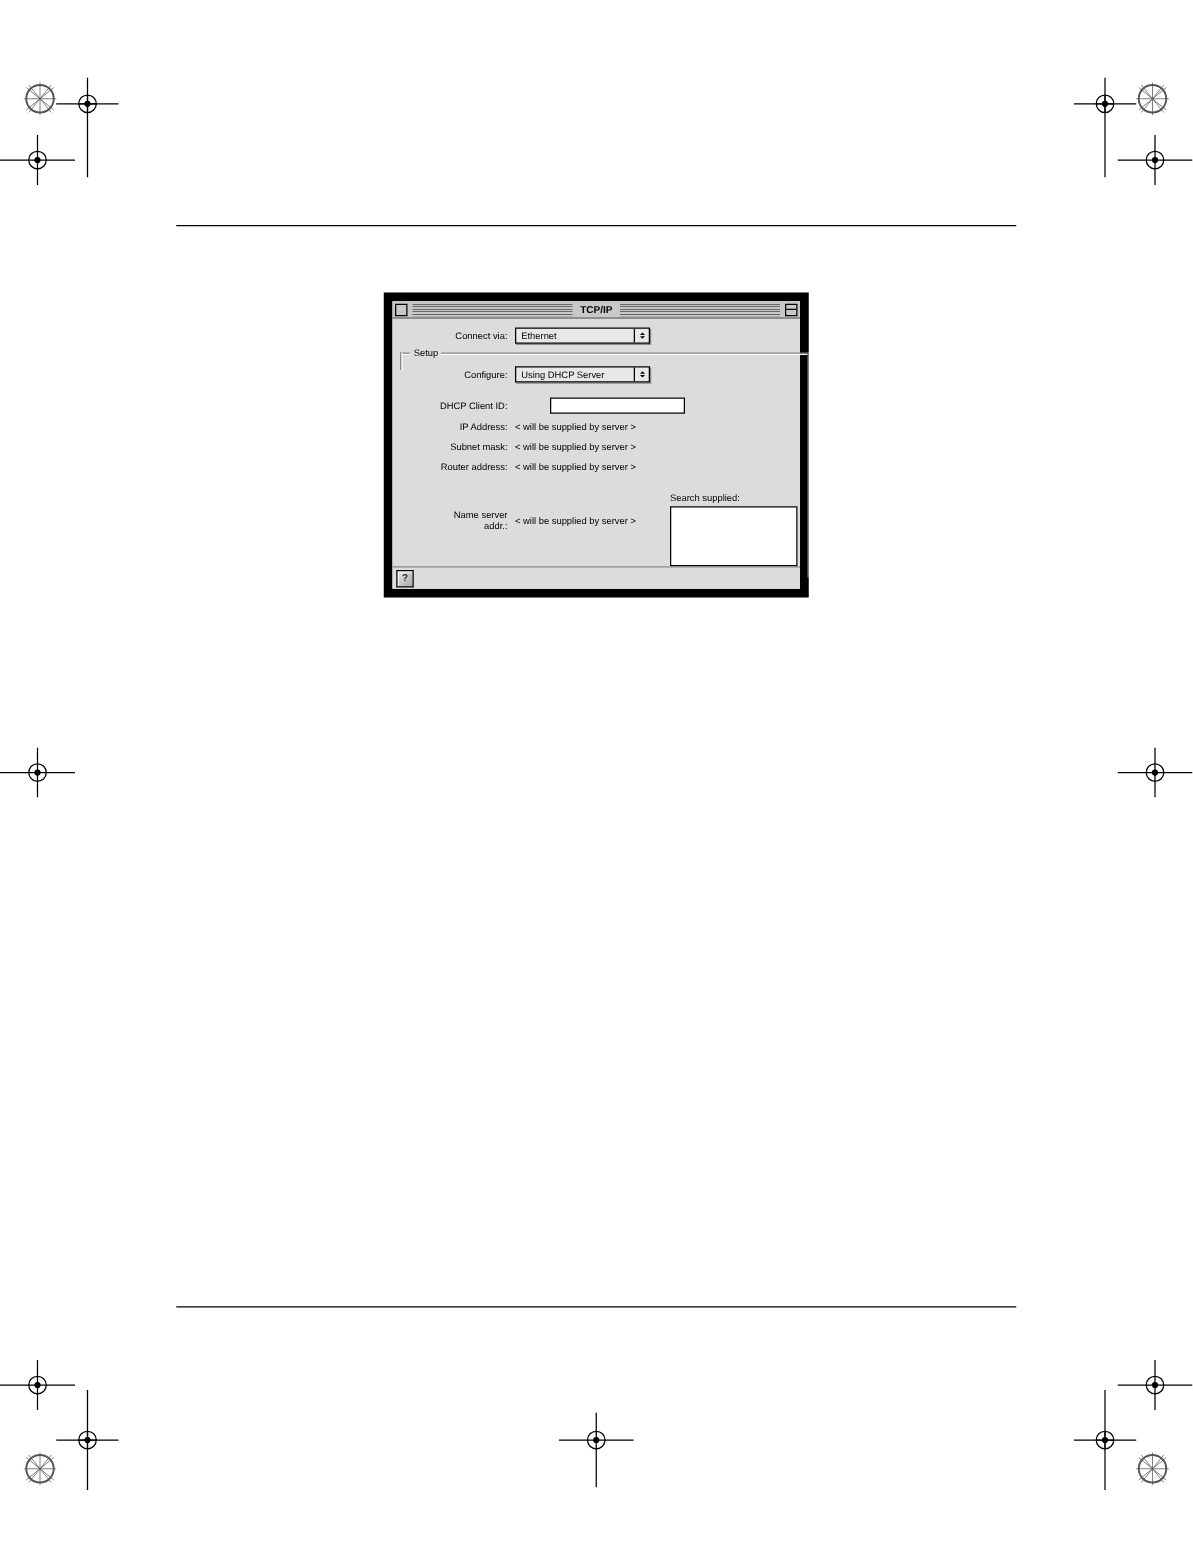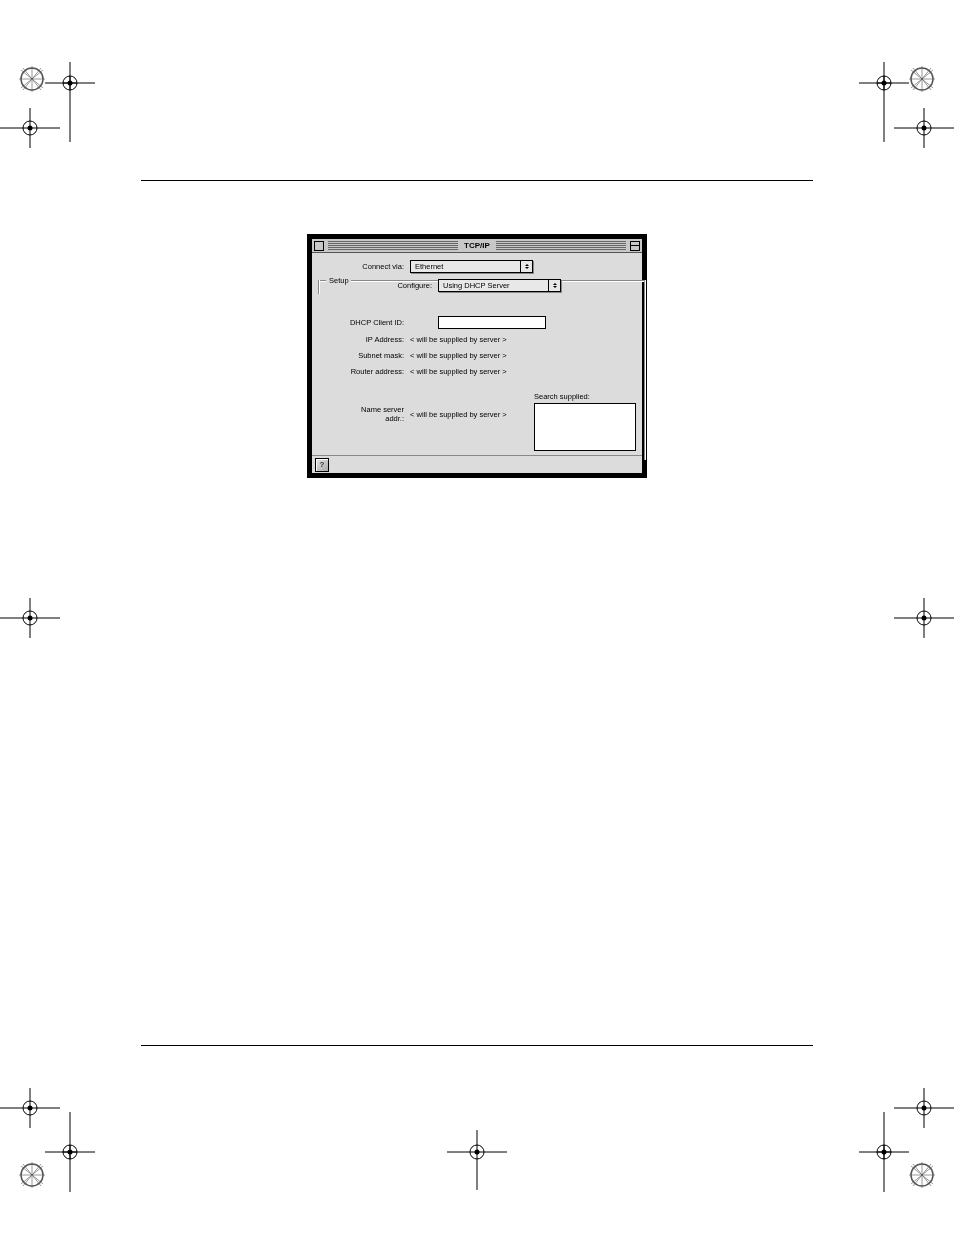--- a/index.html
+++ b/index.html
@@ -30,21 +30,21 @@
     }
     .hr-top { top: 180px; }
     .hr-bottom { top: 1045px; }
 
     .window {
       position: absolute;
       left: 307px;
       top: 234px;
       width: 340px;
       height: 244px;
-      border: 5px solid #000000;
+      border: 7px solid #000000;
     }
     .titlebar {
       height: 14px;
       background: #c8c8c8;
       border-bottom: 1px solid #555;
       display: flex;
       align-items: center;
       position: relative;
     }
     .titlebar-stripes {
@@ -106,21 +106,21 @@
       font-size: 7.5px;
       padding-left: 30px;
     }
     .select {
       display: inline-flex;
       align-items: center;
       background: #e8e8e8;
       border: 1px solid #000;
       box-shadow: 1px 1px 0 #888;
       height: 13px;
-      width: 123px;
+      width: 108px;
       font-size: 7.5px;
       padding-left: 4px;
       position: relative;
       cursor: pointer;
     }
     .select-arrow {
       position: absolute;
       right: 0;
       top: 0;
       bottom: 0;
@@ -376,21 +376,21 @@
         <span class="select-arrow"></span>
       </div>
     </div>
 
     <div class="divider-h" style="left:6px; top:27px; width:8px;"></div>
     <div class="divider-h" style="left:38px; top:27px; width:294px;"></div>
     <div class="divider-v" style="left:6px; top:27px; height:14px;"></div>
     <div class="divider-v" style="left:332px; top:27px; height:180px;"></div>
     <span class="setup-label" style="left:15px; top:23px;">Setup</span>
 
-    <div class="row" style="top:26px;margin-left:28px;">
+    <div class="row" style="top:38px;">
       <span class="label">Configure:</span>
       <div class="select">
         <span>Using DHCP Server</span>
         <span class="select-arrow"></span>
       </div>
     </div>
 
     <div class="row" style="top:63px;gap:28px;">
       <span class="label">DHCP Client ID:</span>
       <span class="input-field"></span>

